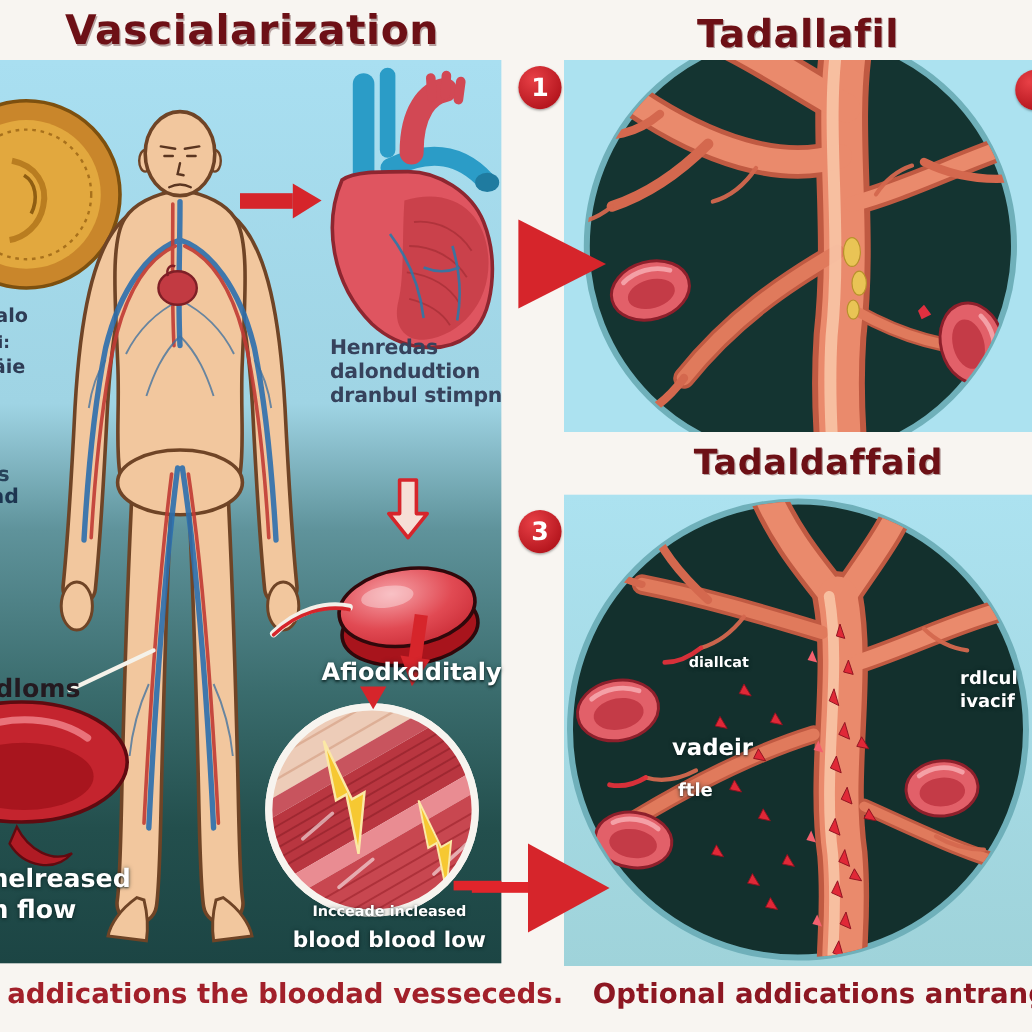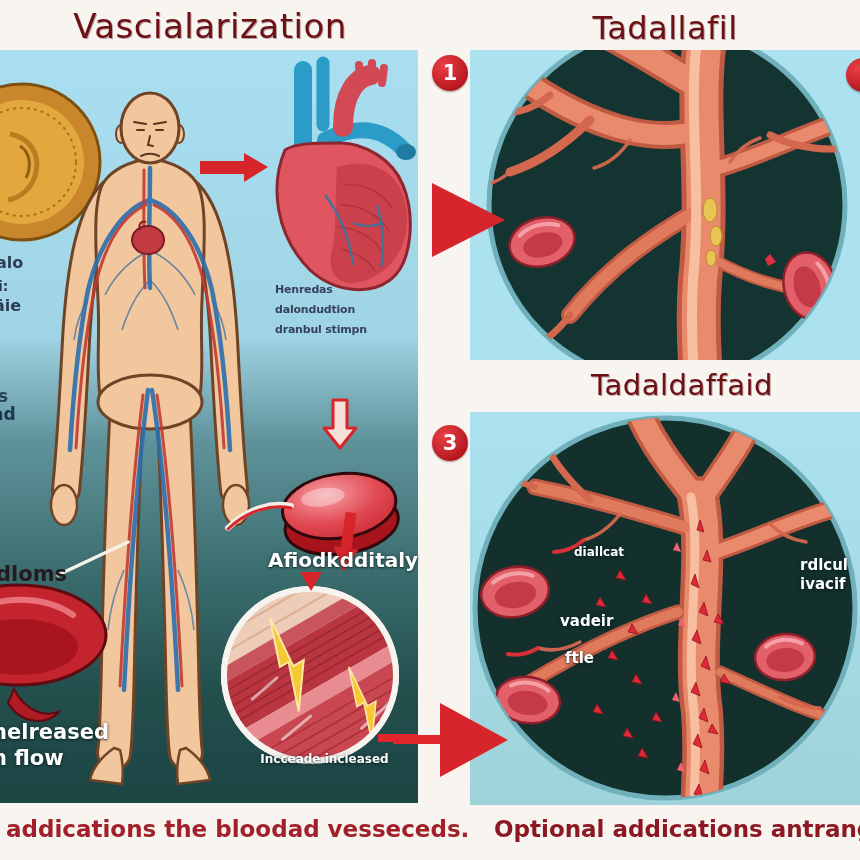--- a/index.html
+++ b/index.html
@@ -1,29 +1,29 @@
 <!DOCTYPE html>
 <html><head>
 <meta charset="utf-8">
 <style>
   html,body{margin:0;padding:0;background:#e8e8e8;}
   .stage{position:relative;width:860px;height:860px;overflow:hidden;background:#f8f5f1;
          font-family:"DejaVu Sans",sans-serif;}
   .abs{position:absolute;}
-  .title{font-weight:400;color:#6d1016;text-align:center;letter-spacing:.5px;
+  .title{font-weight:700;color:#6d1016;text-align:center;letter-spacing:.5px;
          text-shadow:1px 1px 0 rgba(60,5,8,.35);}
   .title-left{left:0;top:6px;width:420px;font-size:34px;}
   .title-rt{left:470px;top:9px;width:390px;font-size:32px;}
   .title-rm{left:487px;top:368px;width:390px;font-size:29px;text-align:center;}
   .panel{position:absolute;}
   .badge{position:absolute;width:36px;height:36px;border-radius:50%;
          background:radial-gradient(circle at 35% 30%,#e84046,#b5161e 75%);
          color:#fff;font-weight:800;font-size:21px;line-height:36px;text-align:center;
          box-shadow:0 1px 2px rgba(0,0,0,.35);}
-  .note-dark{color:#36425c;font-weight:700;font-size:11px;line-height:20px;letter-spacing:-.2px;}
+  .note-dark{color:#36425c;font-weight:700;font-size:17px;line-height:20px;letter-spacing:-.2px;}
   .frag{position:absolute;font-weight:700;color:#2e3c55;}
   .wlabel{position:absolute;color:#fff;font-weight:700;
           text-shadow:0 1px 2px rgba(10,30,30,.75),0 0 4px rgba(10,30,30,.4);}
   .caption{position:absolute;top:816px;font-size:23px;font-weight:700;white-space:nowrap;}
   .cap-left{left:6px;color:#a2202a;}
   .cap-right{left:494px;color:#8d1722;}
 </style>
 </head>
 <body>
 
@@ -400,23 +400,24 @@
   <div class="frag" style="left:-8px;top:404px;font-size:17px;color:#1d3550">ad</div>
 
   <div class="abs" style="left:-4px;top:562px;font-size:21px;font-weight:700;color:#241a20">dloms</div>
 
   <div class="wlabel" style="left:268px;top:548px;font-size:20px">Afiodkdditaly</div>
 
   <div class="wlabel" style="left:-8px;top:720px;font-size:21px">nelreased</div>
   <div class="wlabel" style="left:-8px;top:746px;font-size:21px">n flow</div>
 
   <div class="wlabel" style="left:232px;top:752px;width:185px;text-align:center;font-size:12px">Incceade incleased</div>
+  <div class="wlabel" style="left:232px;top:773px;width:185px;text-align:center;font-size:18px">blood blood low</div>
 
   <div class="wlabel" style="left:574px;top:545px;font-size:12px">diallcat</div>
-  <div class="wlabel" style="left:560px;top:612px;font-size:15px">vadeir</div>
+  <div class="wlabel" style="left:560px;top:612px;font-size:19px">vadeir</div>
   <div class="wlabel" style="left:565px;top:649px;font-size:15px">ftle</div>
   <div class="wlabel" style="left:800px;top:556px;font-size:15px">rdlcul</div>
   <div class="wlabel" style="left:800px;top:575px;font-size:15px">ivacif</div>
 
   <div class="caption cap-left">addications the bloodad vesseceds.</div>
   <div class="caption cap-right">Optional addications antrangle sncimed chan</div>
 
 </div>
 
 </body></html>

